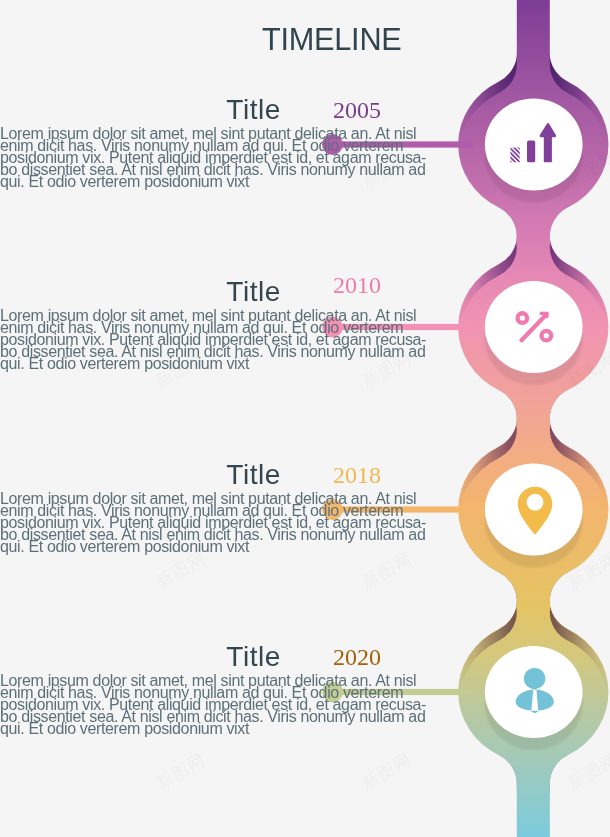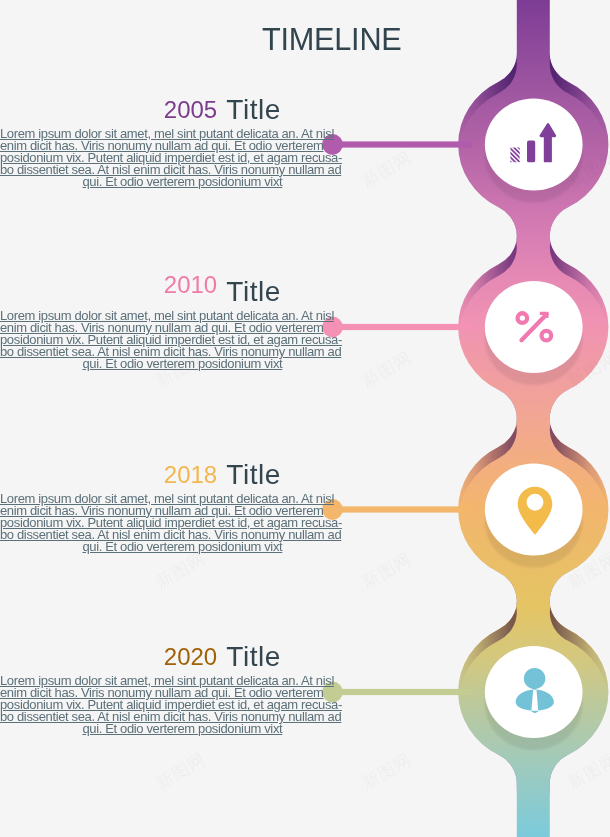--- a/index.html
+++ b/index.html
@@ -6,23 +6,23 @@
   body{width:610px;height:837px;background:#f5f5f5;overflow:hidden;position:relative;
        font-family:"Liberation Sans",sans-serif;}
   .stage{position:absolute;left:0;top:0;width:610px;height:837px;overflow:hidden;background:#f5f5f5;}
   svg.chain{position:absolute;left:0;top:0;width:610px;height:837px;display:block;}
   .page-title{position:absolute;left:234px;top:25.3px;font-size:30.7px;color:#32454f;
               letter-spacing:-0.25px;white-space:nowrap;font-weight:400;line-height:29px;margin-left:28px;}
   .row{position:absolute;left:0;width:283px;height:1px;}
   .rtitle{position:absolute;left:0;top:0;width:280.9px;font-size:28px;color:#33454f;
           white-space:nowrap;letter-spacing:0.55px;text-align:right;line-height:24px;}
   .ryear{position:absolute;left:0;top:0;width:381px;font-size:24px;white-space:nowrap;
-         letter-spacing:0px;text-align:center;line-height:24px;}
-  .rbody{position:absolute;left:0;top:0;width:282.3px;font-size:13px;line-height:12.1px;
-         color:#5c7079;text-align:right;letter-spacing:-0.36px;text-decoration:underline;}
+         letter-spacing:0px;text-align:right;line-height:24px;font-family:Liberation Serif, serif;}
+  .rbody{position:absolute;left:0;top:0;width:282.3px;font-size:16px;line-height:12.1px;
+         color:#5c7079;letter-spacing:-0.36px;}
   .rbody span{display:block;white-space:nowrap;}
   .wm{position:absolute;color:rgba(0,0,0,0.032);font-size:17px;font-family:"DejaVu Sans",sans-serif;
       transform:rotate(-30deg);transform-origin:50% 50%;white-space:nowrap;letter-spacing:1px;
       pointer-events:none;line-height:17px;}
 </style>
 </head>
 <body>
 
 <div class="stage">
 <svg class="chain" viewBox="0 0 610 837" xmlns="http://www.w3.org/2000/svg">

